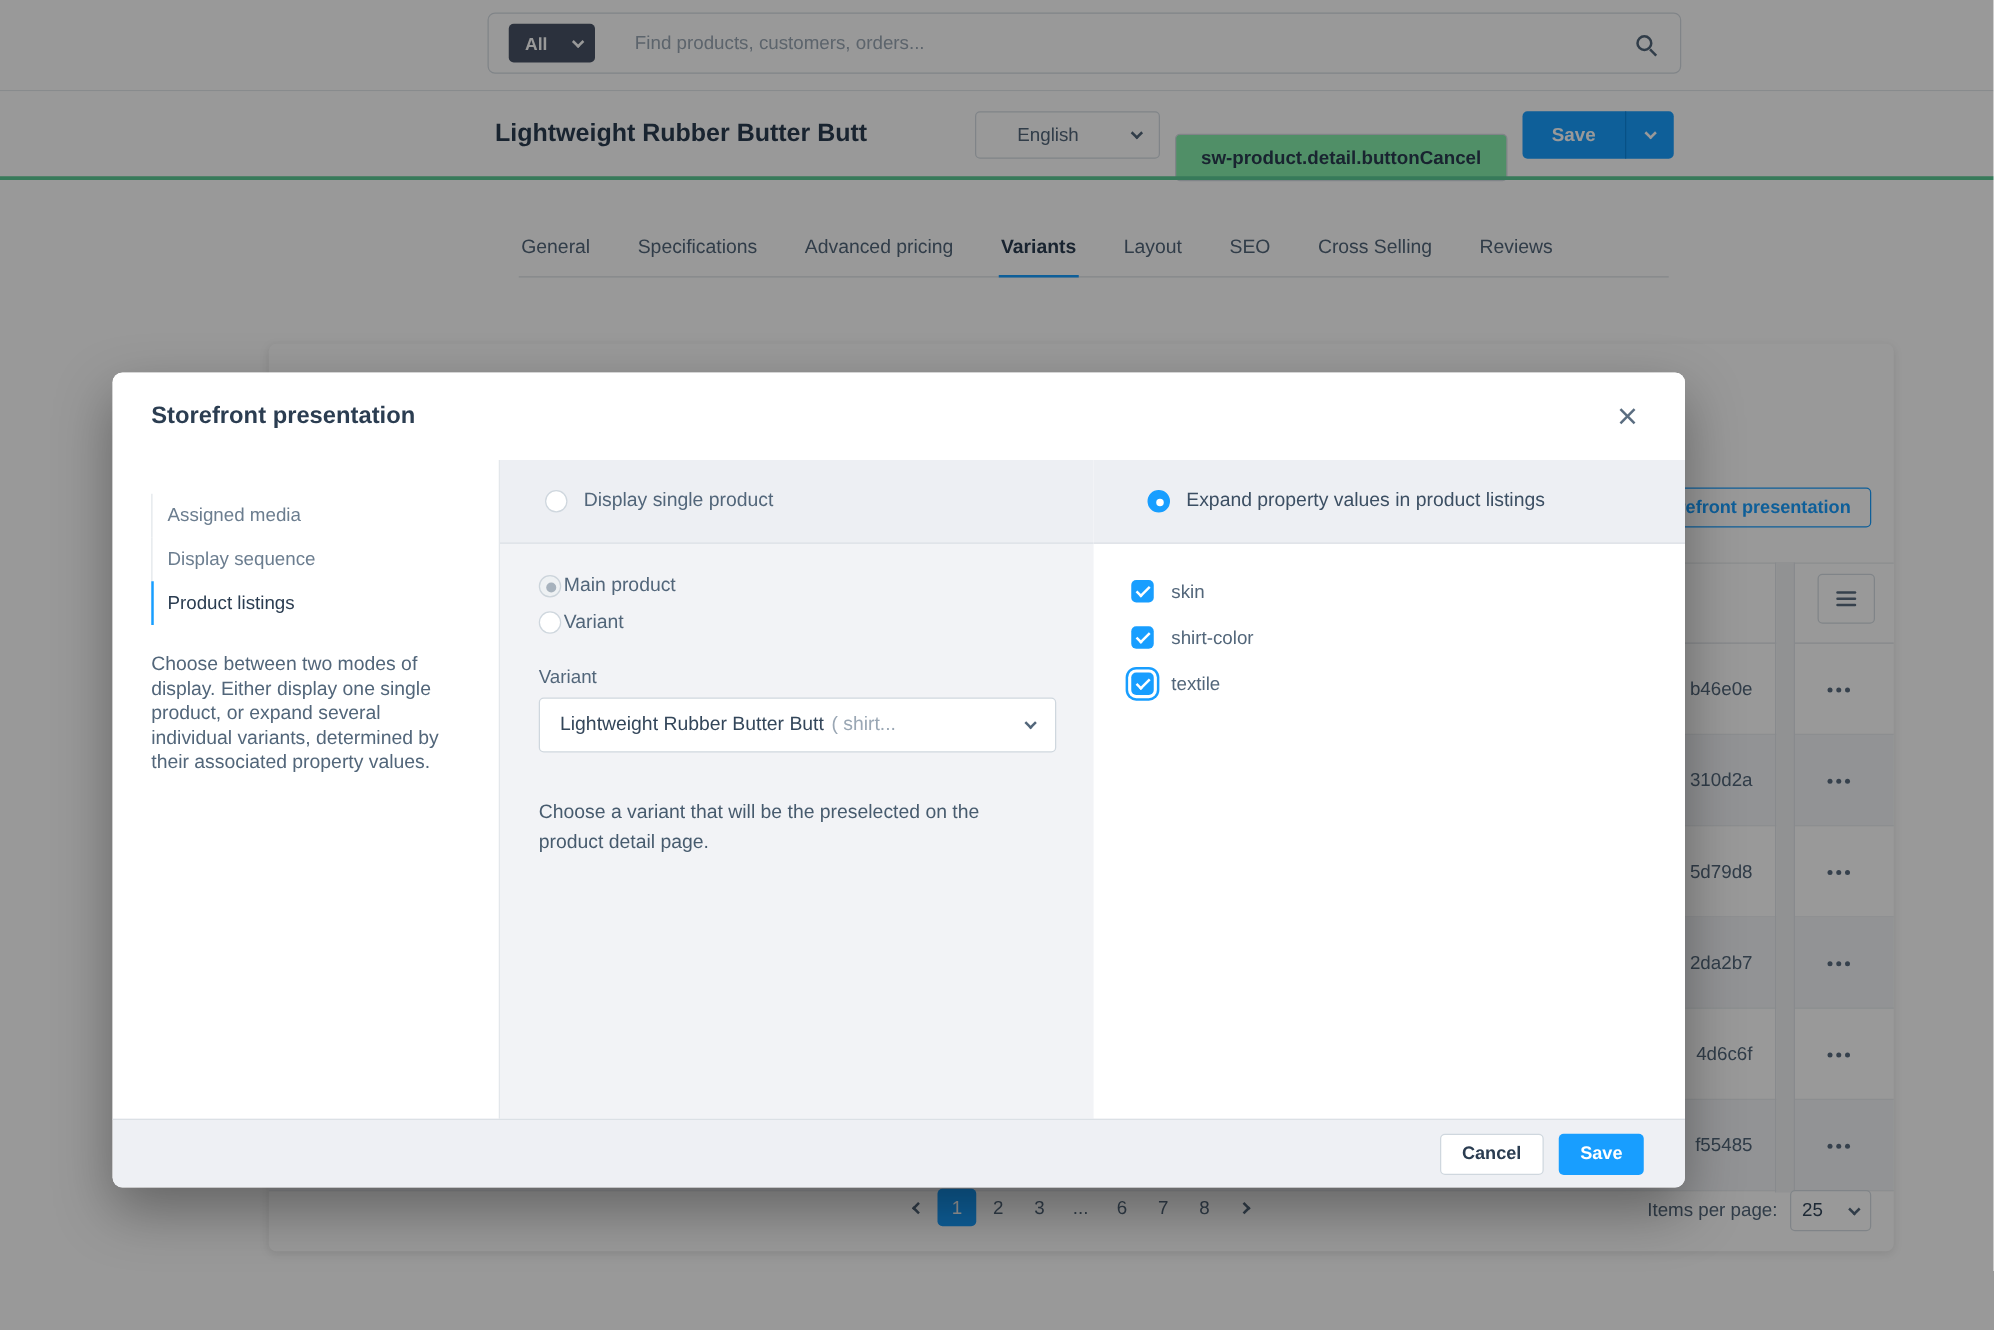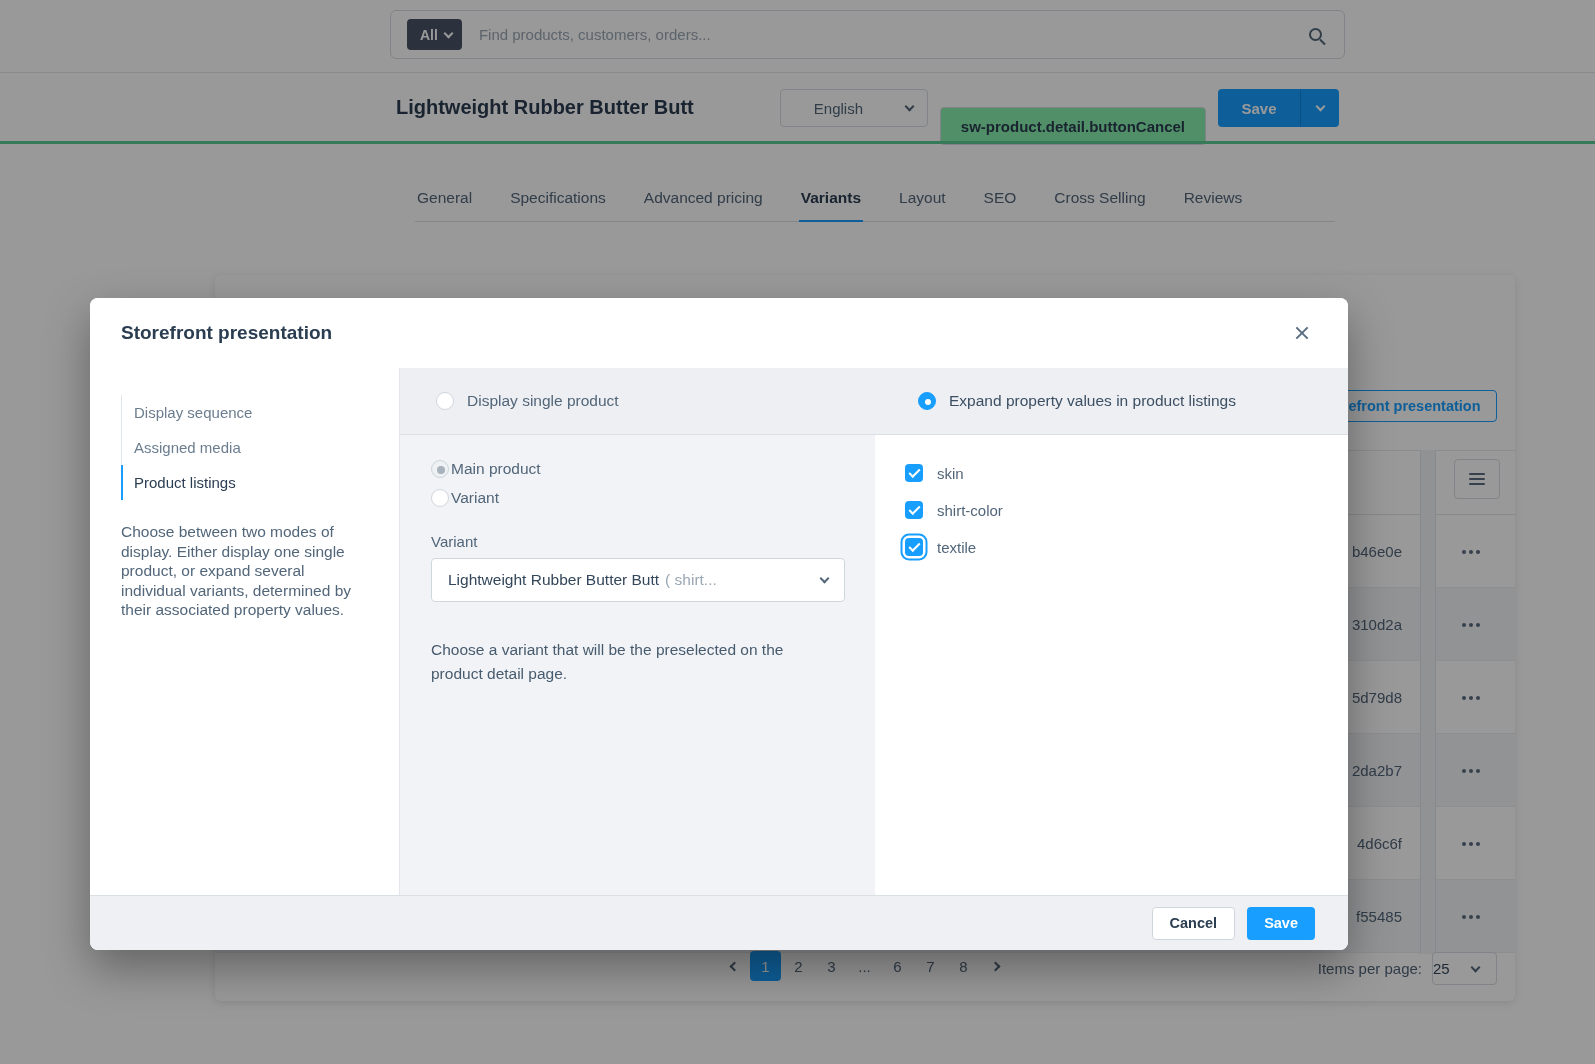--- a/index.html
+++ b/index.html
@@ -2,22 +2,22 @@
 <html><head>
 <meta charset="utf-8">
 <style>
   * { margin:0; padding:0; box-sizing:border-box; }
   body { font-family:"Liberation Sans", sans-serif; }
   .screen { position:relative; width:1595px; height:1064px; background:#fff; overflow:hidden; }
 
   
   .topbar { position:absolute; left:0; top:0; width:1595px; height:73px; background:#fff; border-bottom:1px solid #e3e8ec; }
   .searchbox { position:absolute; left:390px; top:10px; width:955px; height:49px; background:#fff; border:1px solid #d6dde3; border-radius:6px; display:flex; align-items:center; }
-  .scope-btn { margin-left:16px; height:31px; padding:0 10px 0 13px; background:#485366; border:none; border-radius:4px; color:#fff; font-size:14px; font-weight:700; display:flex; align-items:center; gap:7px; cursor:pointer; font-family:inherit; }
-  .search-input { flex:1; margin-left:17px; border:none; outline:none; background:transparent; font-size:15px; color:#2b3d51; font-family:inherit; }
+  .scope-btn { margin-left:16px; height:31px; padding:0 10px 0 13px; background:#485366; border:none; border-radius:4px; color:#fff; font-size:14px; font-weight:700; display:flex; align-items:center; gap:21px; cursor:pointer; font-family:inherit; }
+  .search-input { flex:1; margin-left:32px; border:none; outline:none; background:transparent; font-size:15px; color:#2b3d51; font-family:inherit; }
   .search-input::placeholder { color:#9aa7b4; }
   .mag { width:13px; height:13px; border:2px solid #52667a; border-radius:50%; position:relative; margin-right:22px; cursor:pointer; flex:none; }
   .mag::after { content:''; position:absolute; width:7px; height:2px; background:#52667a; transform:rotate(45deg); right:-6px; bottom:-4px; }
 
   .chev { width:8px; height:8px; border-right:2px solid #52667a; border-bottom:2px solid #52667a; transform:rotate(45deg); display:inline-block; flex:none; }
   .chev.small { width:7px; height:7px; }
   .chev.white { border-color:#fff; }
   .chev.up-offset { margin-top:-3px; }
   .chev.left { transform:rotate(135deg); }
   .chev.right { transform:rotate(-45deg); }
@@ -54,21 +54,21 @@
   .scroll-strip { position:absolute; left:1206px; top:175px; width:15px; height:504px; background:#f2f4f6; border-right:1px solid #e3e7eb; }
 
   .pagination { position:absolute; left:505px; top:676px; display:flex; align-items:center; gap:2px; }
   .pg-arrow { width:28px; height:30px; background:transparent; border:none; display:flex; align-items:center; justify-content:center; cursor:pointer; }
   .pg-arrow .chev { width:7px; height:7px; }
   .pg { width:31px; height:30px; display:flex; align-items:center; justify-content:center; font-size:15px; color:#52667a; border-radius:4px; cursor:pointer; }
   .pg.active { background:#189eff; color:#fff; }
   .pg.gap { cursor:default; }
   .perpage { position:absolute; right:18px; top:677px; display:flex; align-items:center; gap:10px; }
   .perpage-label { font-size:15px; color:#52667a; }
-  .perpage-select { width:65px; height:33px; border:1px solid #d6dde3; border-radius:4px; background:#fff; display:flex; align-items:center; justify-content:flex-start; gap:22px; font-size:15px; color:#33465a; cursor:pointer; }
+  .perpage-select { width:65px; height:33px; border:1px solid #d6dde3; border-radius:4px; background:#fff; display:flex; align-items:center; justify-content:center; gap:22px; font-size:15px; color:#33465a; cursor:pointer; }
 
   
   .overlay { position:absolute; inset:0; background:rgba(0,0,0,0.4); z-index:5; }
   .modal { position:absolute; left:90px; top:298px; width:1258px; height:652px; z-index:10; border-radius:8px; box-shadow:0 18px 45px rgba(0,0,0,0.35); display:flex; flex-direction:column; background:#fff; overflow:hidden; }
   .modal-header { height:70px; flex:none; background:#fff; display:flex; align-items:center; justify-content:space-between; padding:0 30px 0 31px; }
   .modal-title { font-size:19px; font-weight:700; color:#2b3d51; }
   .x-icon { position:relative; width:32px; height:32px; cursor:pointer; }
   .x-icon::before, .x-icon::after { content:''; position:absolute; left:15px; top:8px; width:2px; height:16px; background:#5a6d80; }
   .x-icon::before { transform:rotate(45deg); }
   .x-icon::after { transform:rotate(-45deg); }
@@ -255,22 +255,22 @@
 
   <div class="modal">
     <div class="modal-header">
       <div class="modal-title">Storefront presentation</div>
       <div class="x-icon"></div>
     </div>
 
     <div class="modal-body">
 
       <div class="m-sidebar">
+        <div class="m-nav-item">Assigned media</div>
         <div class="m-nav-item">Display sequence</div>
-        <div class="m-nav-item">Assigned media</div>
         <div class="m-nav-item active">Product listings</div>
         <p class="m-desc">Choose between two modes of display. Either display one single product, or expand several individual variants, determined by their associated property values.</p>
       </div>
 
       <div class="m-mid">
         <div class="mode-band">
           <span class="radio"></span>
           <span class="band-label">Display single product</span>
         </div>
         <div class="mid-content">

